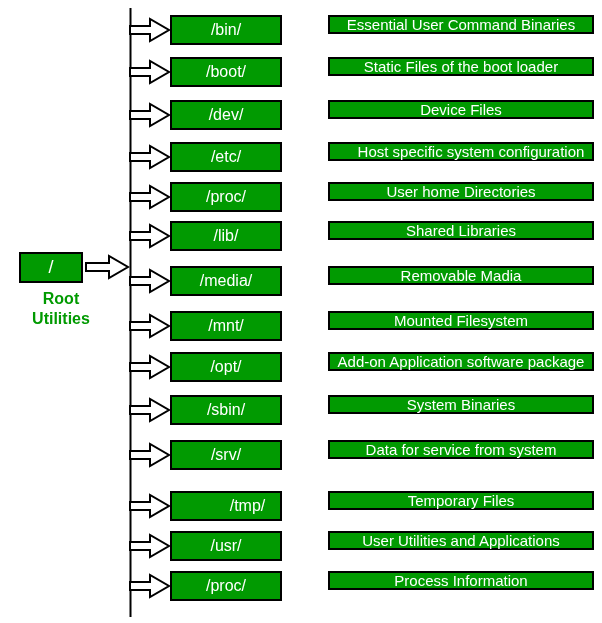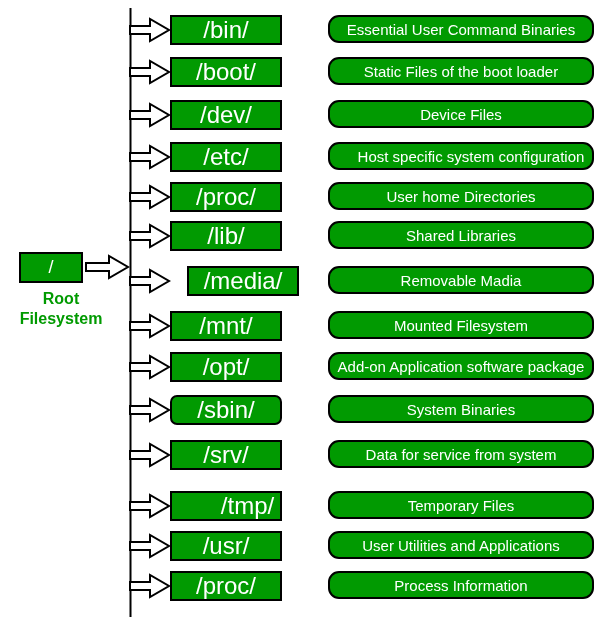--- a/index.html
+++ b/index.html
@@ -20,22 +20,22 @@
     box-sizing: border-box;
     display: flex;
     align-items: center;
     justify-content: center;
     background: var(--box-fill, #019a01);
     border: 2px solid var(--box-border, #000);
     color: var(--box-text, #fff);
     text-align: center;
     white-space: nowrap;
   }
-  .dir-box  { left: 170px; width: 112px; height: 30px; font-size: 24px; }
-  .desc-box { left: 328px; width: 266px; height: 28px; font-size: 15px; border-radius: 11px; }
+  .dir-box  { left: 170px; width: 112px; height: 30px; font-size: 16px; }
+  .desc-box { left: 328px; width: 266px; height: 19px; font-size: 15px; }
   .root-box {
     left: 19px; top: 252px; width: 64px; height: 31px; font-size: 18px;
   }
   .root-label {
     position: absolute;
     left: 6px; top: 289px; width: 110px;
     text-align: center;
     color: var(--root-label, #019a01);
     font-weight: bold;
     font-size: 16px;
@@ -64,42 +64,42 @@
       <polygon points="130,406 150,406 150,399 169,410 150,421 150,414 130,414" fill="#ffffff" stroke="#000000" stroke-width="2"></polygon>
       <polygon points="130,451 150,451 150,444 169,455 150,466 150,459 130,459" fill="#ffffff" stroke="#000000" stroke-width="2"></polygon>
       <polygon points="130,502 150,502 150,495 169,506 150,517 150,510 130,510" fill="#ffffff" stroke="#000000" stroke-width="2"></polygon>
       <polygon points="130,542 150,542 150,535 169,546 150,557 150,550 130,550" fill="#ffffff" stroke="#000000" stroke-width="2"></polygon>
       <polygon points="130,582 150,582 150,575 169,586 150,597 150,590 130,590" fill="#ffffff" stroke="#000000" stroke-width="2"></polygon>
     </svg>
 
   <div class="box root-box">/</div>
 
   <div class="root-label">Root
-Filesystem</div>
+Utilities</div>
 
   <div id="rows">
       <div class="box dir-box" style="top: 15px;">/bin/</div>
       <div class="box desc-box" style="top: 15px;">Essential User Command Binaries</div>
       <div class="box dir-box" style="top: 57px;">/boot/</div>
       <div class="box desc-box" style="top: 57px;">Static Files of the boot loader</div>
       <div class="box dir-box" style="top: 100px;">/dev/</div>
       <div class="box desc-box" style="top: 100px;">Device Files</div>
       <div class="box dir-box" style="top: 142px;">/etc/</div>
       <div class="box desc-box" style="top: 142px; padding-left: 20px;">Host specific system configuration</div>
       <div class="box dir-box" style="top: 182px;">/proc/</div>
       <div class="box desc-box" style="top: 182px;">User home Directories</div>
       <div class="box dir-box" style="top: 221px;">/lib/</div>
       <div class="box desc-box" style="top: 221px;">Shared Libraries</div>
-      <div class="box dir-box" style="top: 266px; margin-left: 17px;">/media/</div>
+      <div class="box dir-box" style="top: 266px;">/media/</div>
       <div class="box desc-box" style="top: 266px;">Removable Madia</div>
       <div class="box dir-box" style="top: 311px;">/mnt/</div>
       <div class="box desc-box" style="top: 311px;">Mounted Filesystem</div>
       <div class="box dir-box" style="top: 352px;">/opt/</div>
       <div class="box desc-box" style="top: 352px;">Add-on Application software package</div>
-      <div class="box dir-box" style="top: 395px; border-radius: 7px;">/sbin/</div>
+      <div class="box dir-box" style="top: 395px;">/sbin/</div>
       <div class="box desc-box" style="top: 395px;">System Binaries</div>
       <div class="box dir-box" style="top: 440px;">/srv/</div>
       <div class="box desc-box" style="top: 440px;">Data for service from system</div>
       <div class="box dir-box" style="top: 491px; padding-left: 43px;">/tmp/</div>
       <div class="box desc-box" style="top: 491px;">Temporary Files</div>
       <div class="box dir-box" style="top: 531px;">/usr/</div>
       <div class="box desc-box" style="top: 531px; text-align: right;">User Utilities and Applications</div>
       <div class="box dir-box" style="top: 571px;">/proc/</div>
       <div class="box desc-box" style="top: 571px; text-align: center;">Process Information</div>
     </div>

